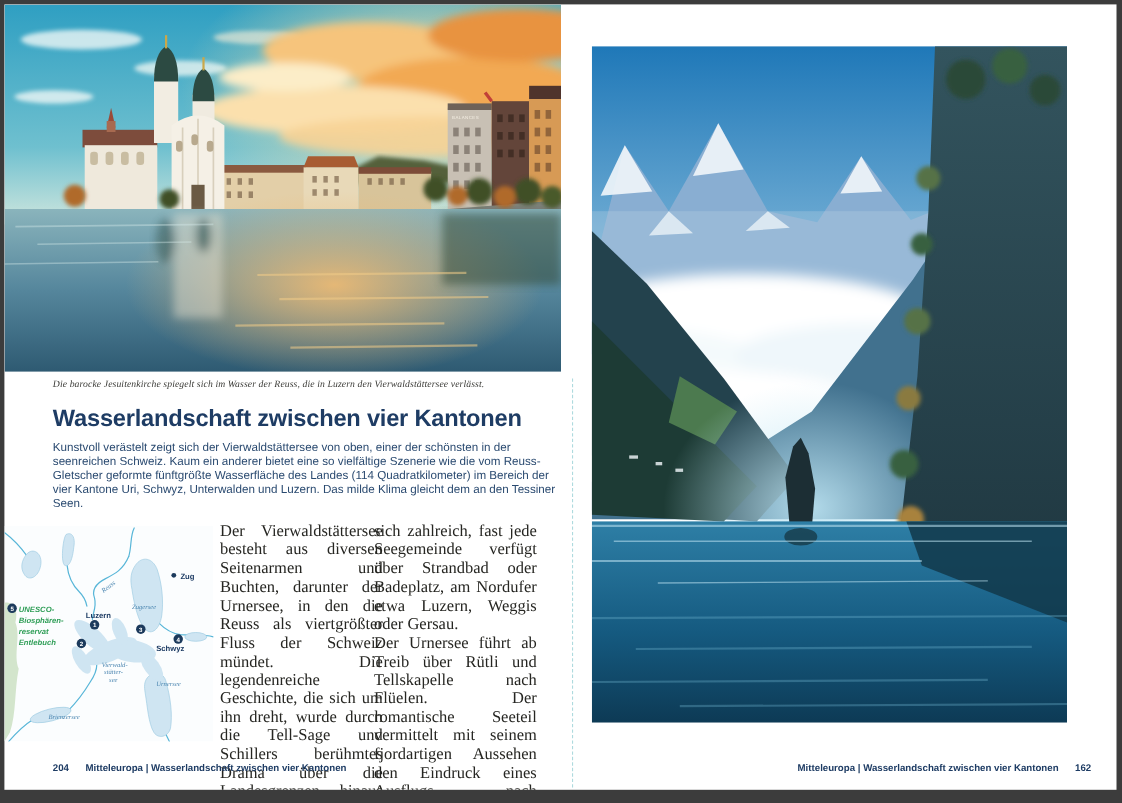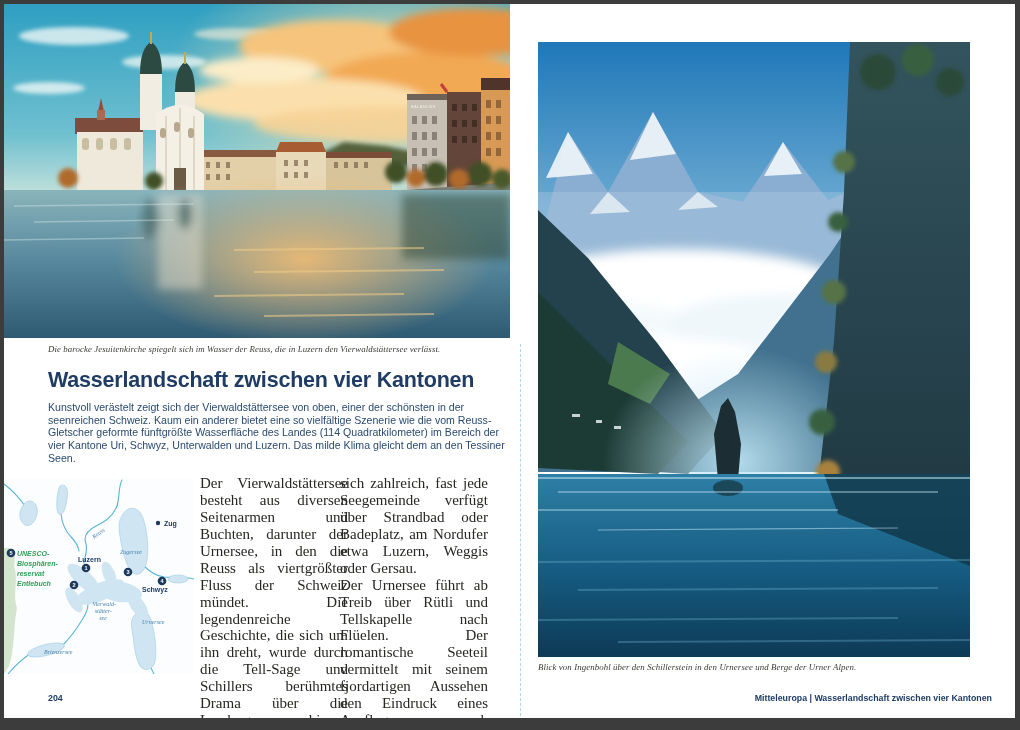--- a/index.html
+++ b/index.html
@@ -16,21 +16,21 @@
   .caption{font-family:"Liberation Serif",serif;font-style:italic;font-size:8.8px;
            color:#3a3a36;letter-spacing:.1px;}
 
   
   .heading{font-size:21.5px;font-weight:bold;color:#1e3c64;letter-spacing:-.2px;}
   .lead{font-size:10.6px;font-weight:normal;color:#2a4a70;line-height:1.2;}
   .bodycol{font-family:"Liberation Serif",serif;font-size:15px;line-height:1.13;
            color:#262622;text-align:justify;white-space:pre-line;hyphens:auto;-webkit-hyphens:auto;}
 
   
-  .footer{font-size:8.8px;font-weight:bold;color:#1e3c64;display:flex;gap:15px;align-items:baseline;flex-direction:column;}
+  .footer{font-size:8.8px;font-weight:bold;color:#1e3c64;display:flex;gap:15px;align-items:baseline;}
 
   
   .divider{border-left:1px dashed #aedade;width:0;}
 
   
   .map-town{font-family:"Liberation Sans",sans-serif;font-size:7px;font-weight:bold;fill:#1e3c64;}
   .map-lake-label{font-family:"Liberation Serif",serif;font-size:6px;font-style:italic;fill:#4a85b0;}
   .map-green-label{font-family:"Liberation Sans",sans-serif;font-size:7px;font-weight:bold;font-style:italic;fill:#2f9e57;}
   .map-marker-num{font-family:"Liberation Sans",sans-serif;font-size:5.6px;font-weight:bold;fill:#ffffff;}
   .photo-sign{font-family:"Liberation Sans",sans-serif;font-size:4px;fill:#f5efe4;letter-spacing:.4px;}
@@ -402,21 +402,20 @@
     </g>
     <g stroke="#6fb4cf" opacity=".35">
       <line x1="0" y1="520" x2="432" y2="518" stroke-width="2"></line>
       <line x1="40" y1="548" x2="400" y2="546" stroke-width="2"></line>
       <line x1="0" y1="578" x2="360" y2="576" stroke-width="2"></line>
       <line x1="80" y1="600" x2="432" y2="598" stroke-width="2"></line>
     </g>
    </svg>
   </div>
 
-  <div class="abs caption" style="left:534px;top:658px;width:432px;">Blick von Ingenbohl über den Schillerstein in den Urnersee und Berge der Urner Alpen.</div>
 
   <div class="abs footer" style="right:23px;top:689px;">
     <span>Mitteleuropa | Wasserlandschaft zwischen vier Kantonen</span>
     <span>162</span>
   </div>
 
  </div>
 </div>
 
 </body></html>

